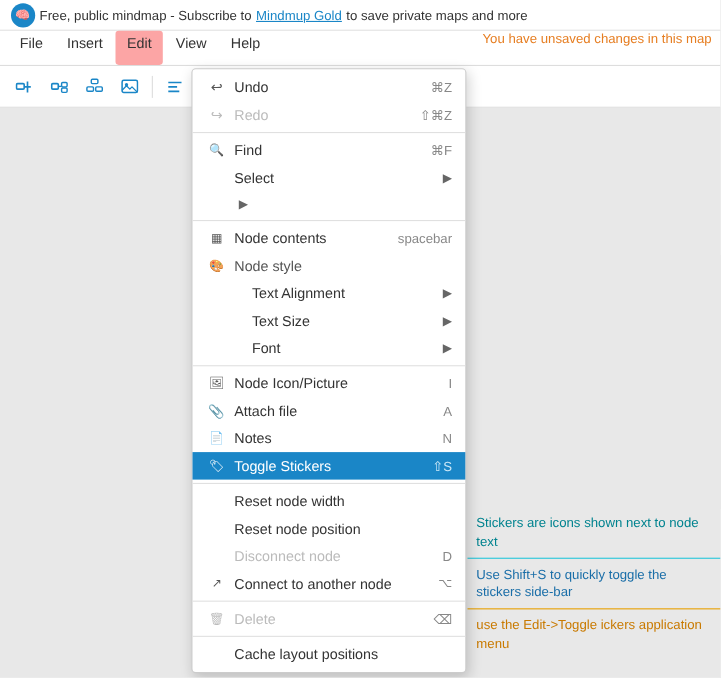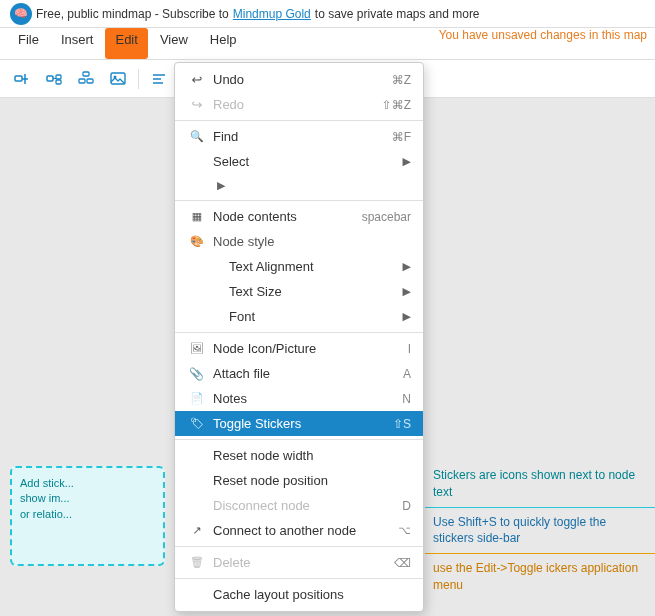--- a/index.html
+++ b/index.html
@@ -41,21 +41,21 @@
       gap: 2px;
     }
     .menu-item {
       padding: 4px 10px;
       cursor: pointer;
       border-radius: 3px;
       font-size: 13px;
       color: #333;
     }
     .menu-item.active {
-      background: #f97316;
+      background: #fca5a5;
     }
     .unsaved-text {
       color: #e67e22;
       font-size: 12px;
       margin-left: auto;
     }
 
     
     #toolbar {
       background: #fff;
@@ -268,23 +268,20 @@
     <svg width="16" height="16" viewBox="0 0 16 16" fill="none">
         <rect x="1" y="2" width="14" height="11" rx="1.5" stroke="#1a86c7" stroke-width="1.4"></rect>
         <circle cx="5" cy="6" r="1.5" fill="#1a86c7"></circle>
         <path d="M1 11l4-4 3 3 2-2 5 5" stroke="#1a86c7" stroke-width="1.2" stroke-linejoin="round"></path>
       </svg>
   </div>
 </div>
 
 <div id="canvas-area">
 
-  <div class="cyan-box">
-    <span>Add stick...<br>show im...<br>or relatio...</span>
-  </div>
 
   <div class="tooltip-panel">
     <div class="tooltip-item teal">
       <span>Stickers are icons shown next to node text</span>
     </div>
     <div class="tooltip-item blue">
       <span>Use Shift+S to quickly toggle the stickers side-bar</span>
     </div>
     <div class="tooltip-item orange">
       <span>use the Edit-&gt;Toggle ickers application menu</span>

